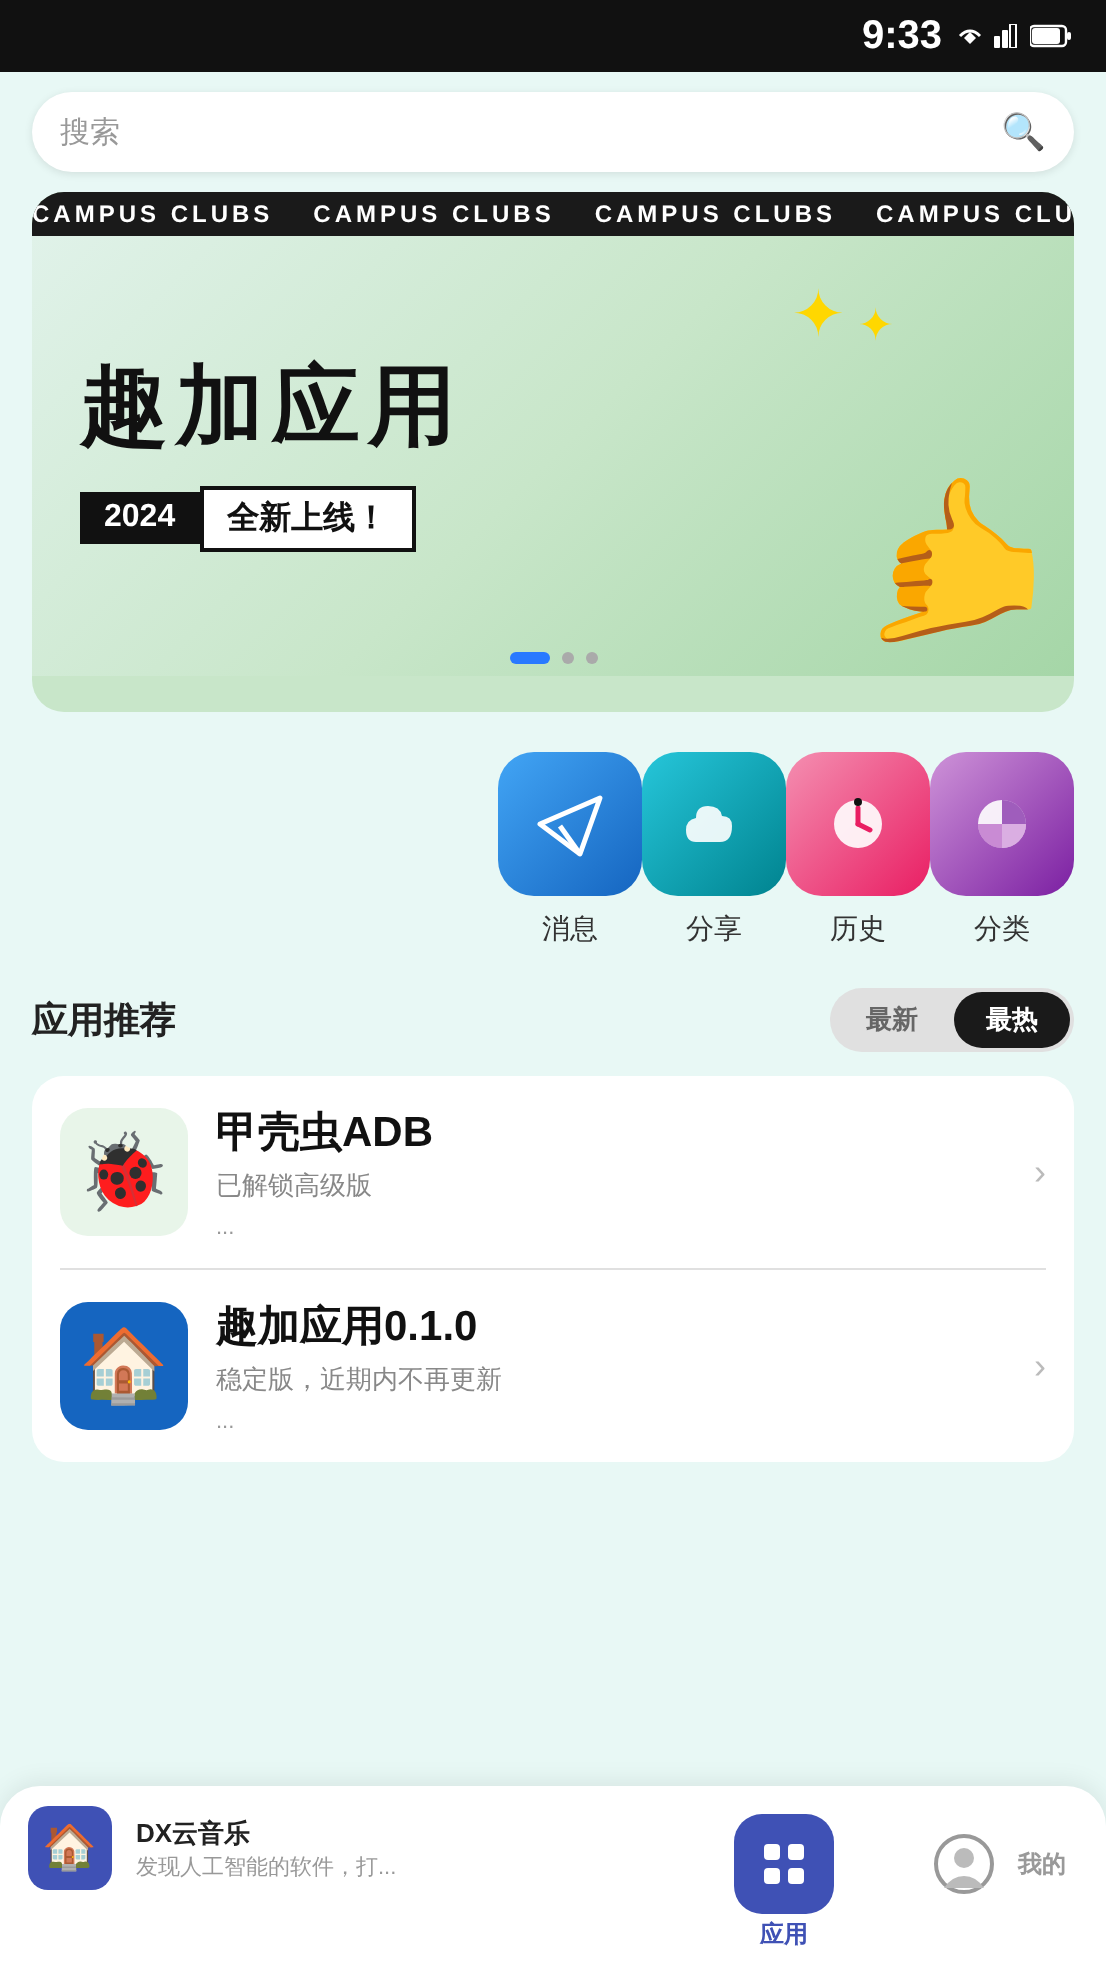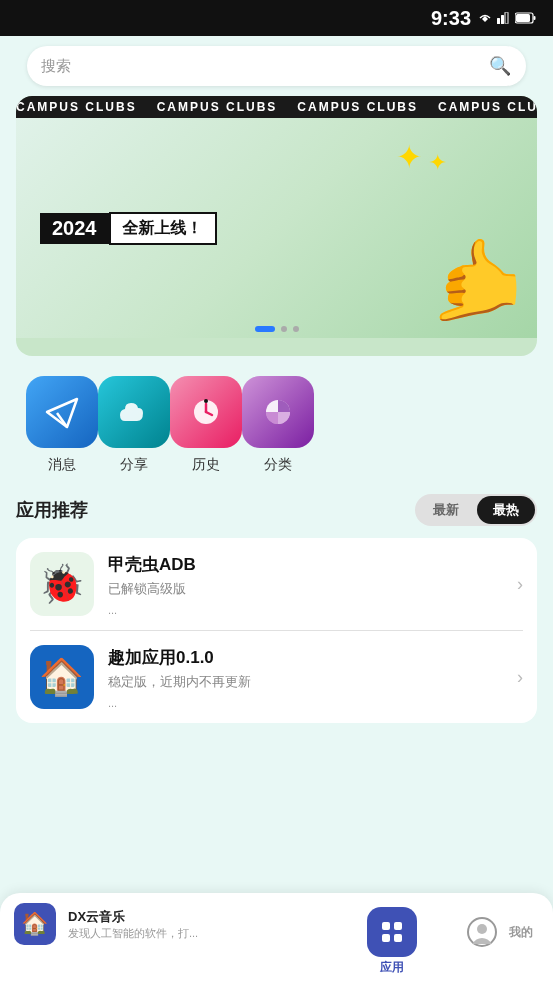--- a/index.html
+++ b/index.html
@@ -30,21 +30,21 @@
       margin-left: auto;
     }
     .status-icons {
       display: flex;
       align-items: center;
       gap: 4px;
     }
 
     
     .search-bar-container {
-      padding: 10px 27px;
+      padding: 10px 16px;
       background: #e8f8f5;
     }
     .search-bar {
       width: 100%;
       height: 40px;
       background: white;
       border-radius: 20px;
       display: flex;
       align-items: center;
       padding: 0 14px;
@@ -116,21 +116,21 @@
       margin-bottom: 14px;
     }
     .banner-subtitle {
       display: inline-flex;
       align-items: center;
       gap: 0;
     }
     .banner-year {
       background: #111;
       color: white;
-      font-size: 20px;
+      font-size: 16px;
       font-weight: 800;
       padding: 4px 12px;
     }
     .banner-desc {
       background: white;
       color: #111;
       font-size: 16px;
       font-weight: 600;
       padding: 4px 12px;
       border: 2px solid #111;
@@ -170,21 +170,21 @@
     }
     .dot.active {
       width: 20px;
       border-radius: 3px;
       background: #2979ff;
     }
 
     
     .quick-actions {
       display: flex;
-      justify-content: flex-start;
+      justify-content: flex-end;
       padding: 20px 16px 10px;
       margin-left: 10px;
     }
     .action-item {
       display: flex;
       flex-direction: column;
       align-items: center;
       gap: 8px;
     }
     .action-icon {
@@ -261,21 +261,21 @@
       font-size: 38px;
     }
     .app-icon-house {
       background: #1565c0;
       font-size: 36px;
     }
     .app-info {
       flex: 1;
     }
     .app-name {
-      font-size: 17px;
+      font-size: 21px;
       font-weight: 600;
       color: #111;
       margin-bottom: 4px;
     }
     .app-desc {
       font-size: 13px;
       color: #888;
     }
     .app-more {
       color: #999;
@@ -381,20 +381,21 @@
       <div class="ticker-inner">
         <span class="ticker-item">CAMPUS CLUBS</span>
         <span class="ticker-item">CAMPUS CLUBS</span>
         <span class="ticker-item">CAMPUS CLUBS</span>
         <span class="ticker-item">CAMPUS CLUBS</span>
 
       </div>
     </div>
 
     <div class="banner-content">
+      <div class="banner-title">趣加应用</div>
       <div class="banner-subtitle">
         <span class="banner-year">2024</span>
         <span class="banner-desc">全新上线！</span>
       </div>
 
       <div class="banner-stars">
         <span class="star">✦</span>
         <span class="star" style="font-size:22px;margin-top:12px;">✦</span>
       </div>
 

